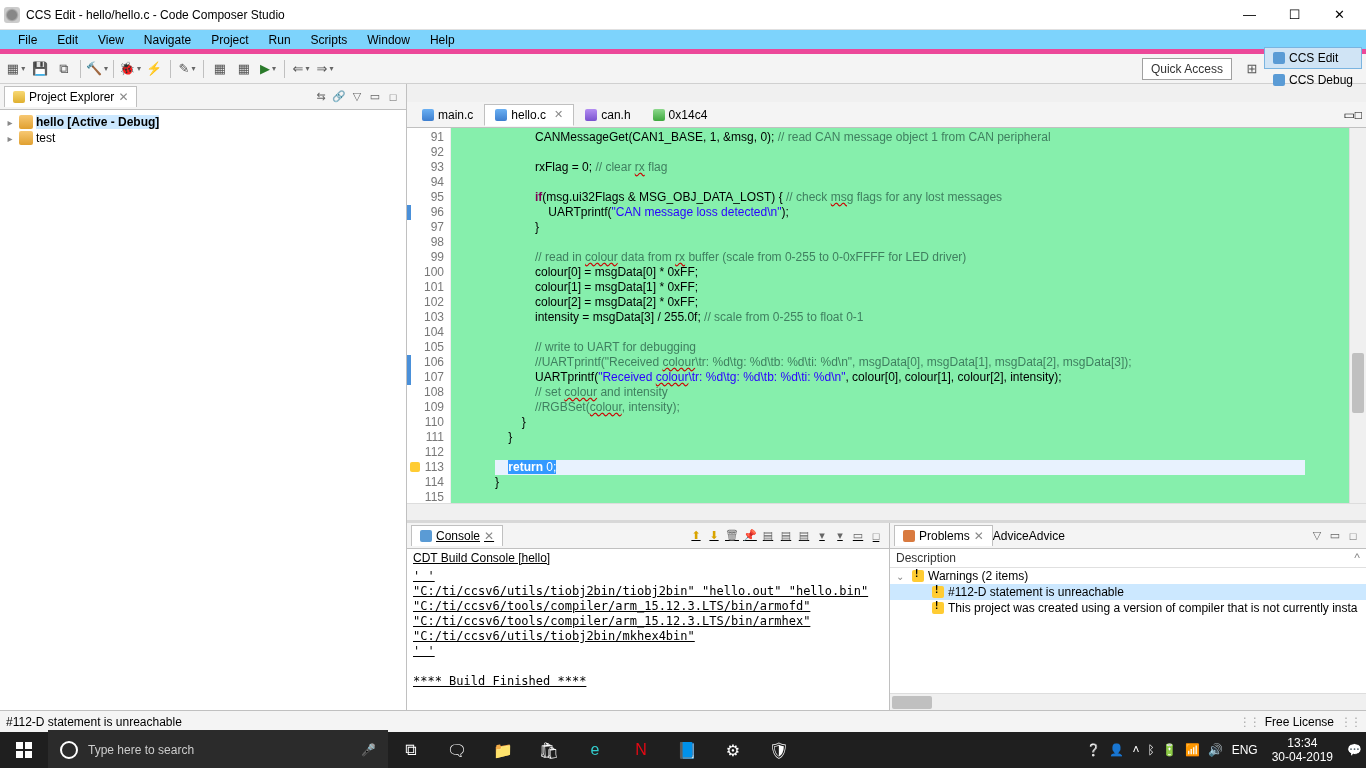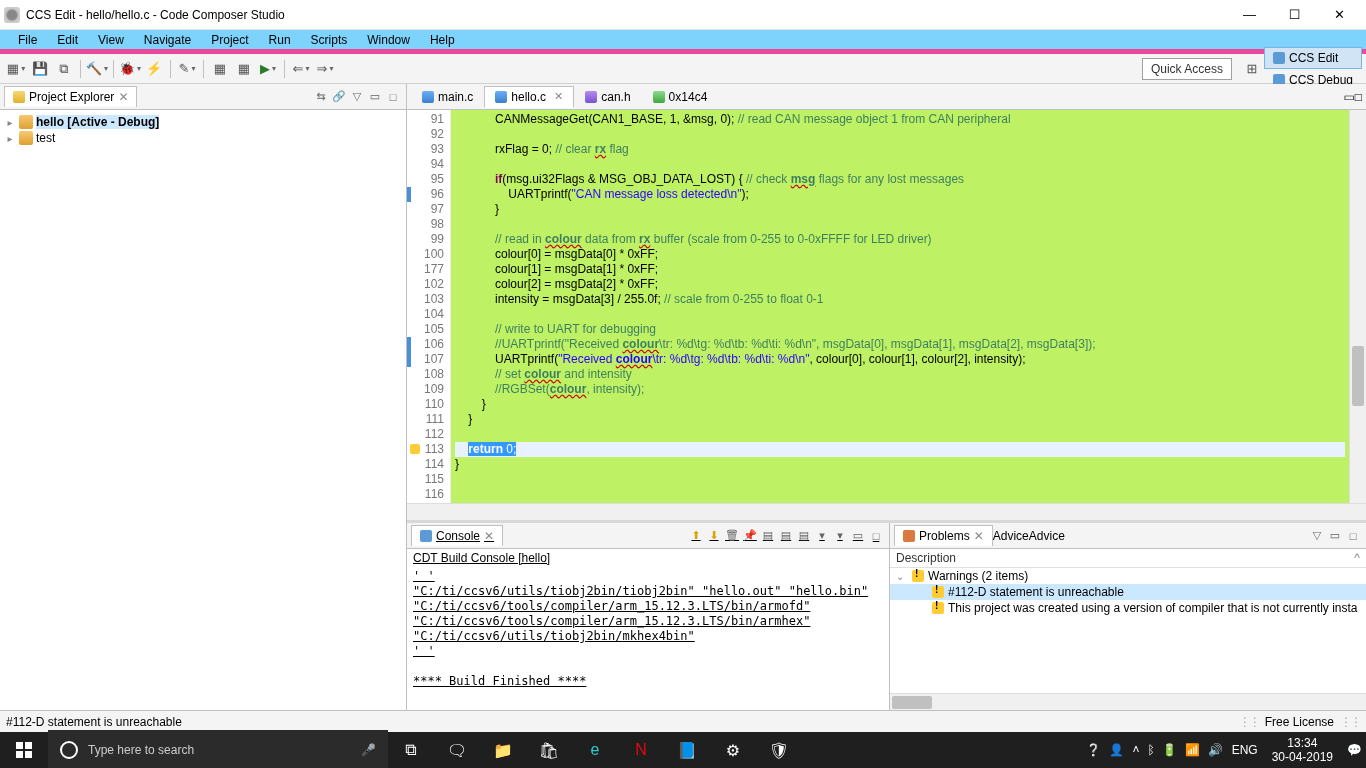--- a/index.html
+++ b/index.html
@@ -23,40 +23,40 @@
 .sidebar { width:407px; background:#fff; border-right:1px solid #c0c0c0; display:flex; flex-direction:column; }
 .viewtab { height:26px; background:#f4f4f4; border-bottom:1px solid #c0c0c0; display:flex; align-items:center; padding:0 4px; }
 .viewtab .tab { background:#fff; border:1px solid #c0c0c0; border-bottom:none; padding:3px 8px; display:flex; align-items:center; gap:4px;text-align:right; }
 .viewtab .tbspacer { flex:1; }
 .viewtab .tbicon { width:16px; height:16px; display:flex; align-items:center; justify-content:center; font-size:11px; color:#666; margin:0 1px; }
 .tree { flex:1; padding:4px 0; overflow:auto; }
 .tree .node { display:flex; align-items:center; padding:1px 4px; gap:3px; }
 .tree .node .twist { width:12px; text-align:center; color:#888; font-size:10px; }
 .tree .node.active .lbl { background:#cce8ff; font-weight:bold; }
 .tree .fico { width:14px; height:14px; }
-.mainarea { flex:1; display:flex; flex-direction:column; min-width:0; }
+.mainarea { flex:1; display:flex; flex-direction:column; min-width:0;margin-top:18px; }
 .editors { flex:1; display:flex; flex-direction:column; min-height:0; }
 .edtabs { height:26px; background:#f4f4f4; border-bottom:1px solid #c0c0c0; display:flex; align-items:center; padding:0 4px; }
 .edtabs .etab { padding:3px 10px; display:flex; align-items:center; gap:4px; border:1px solid transparent; }
 .edtabs .etab.active { background:#fff; border:1px solid #c0c0c0; border-bottom-color:#fff; }
 .edtabs .etab .close { font-size:11px; color:#888; margin-left:4px; }
 .edtabs .fico { width:12px; height:12px; }
-.editor { flex:1; display:flex; overflow:hidden; font-family:Consolas,monospace; font-size:13px; background:#bef264; position:relative; }
+.editor { flex:1; display:flex; overflow:hidden; font-family:Consolas,monospace; font-size:13px; background:#86efac; position:relative;gap:40px; }
 .gutter { width:44px; background:#fff; color:#787878; text-align:right; padding:2px 6px 2px 2px; line-height:15px; border-right:1px solid #eee; }
 .gutter .ln { height:15px; position:relative; }
 .gutter .ln.warn::before { content:""; position:absolute; left:1px; top:2px; width:10px; height:10px; background:#fc3; border-radius:2px; }
 .gutter .ln.mk::before { content:""; position:absolute; left:-2px; top:0; width:4px; height:15px; background:#4a90d9; }
 .code { flex:1; padding:2px 4px; line-height:15px; white-space:pre; overflow:auto; }
 .code .row { height:15px; }
 .code .row.cur { background:#e8f2fe; }
 .code .sel { background:#3399ff; color:#fff; }
 .kw { color:#7f0055; font-weight:bold; }
 .str { color:#2a00ff; }
 .cm { color:#3f7f5f; }
-.wavy { text-decoration:underline wavy #c00;font-weight:bold; }
+.wavy { text-decoration:underline wavy #c00; }
 .scroll-v { width:17px; background:#f0f0f0; border-left:1px solid #ddd; position:relative; }
 .scroll-v .thumb { position:absolute; left:2px; right:2px; top:60%; height:60px; background:#c0c0c0; border-radius:2px; }
 .bottom { height:190px; display:flex; border-top:3px solid #d8d8d8; }
 .console-pane { flex:1; background:#fff; display:flex; flex-direction:column; border-right:1px solid #c0c0c0;text-decoration:underline; }
 .console-pane .cbody { flex:1; padding:2px 6px; font-family:Consolas,monospace; font-size:12px; line-height:15px; overflow:hidden; white-space:pre; }
 .problems-pane { width:476px; background:#fff; display:flex; flex-direction:column; }
 .prob-summary { padding:2px 6px; border-bottom:1px solid #e0e0e0; }
 .prob-header { display:flex; padding:2px 6px; border-bottom:1px solid #e0e0e0; color:#333; }
 .prob-header .col { flex:1; }
 .prob-tree { flex:1; overflow:auto; }
@@ -196,21 +196,21 @@
             <div class="ln">91</div>
             <div class="ln">92</div>
             <div class="ln">93</div>
             <div class="ln">94</div>
             <div class="ln">95</div>
             <div class="ln mk">96</div>
             <div class="ln">97</div>
             <div class="ln">98</div>
             <div class="ln">99</div>
             <div class="ln">100</div>
-            <div class="ln">177</div>
+            <div class="ln">101</div>
             <div class="ln">102</div>
             <div class="ln">103</div>
             <div class="ln">104</div>
             <div class="ln">105</div>
             <div class="ln mk">106</div>
             <div class="ln mk">107</div>
             <div class="ln">108</div>
             <div class="ln">109</div>
             <div class="ln">110</div>
             <div class="ln">111</div>

